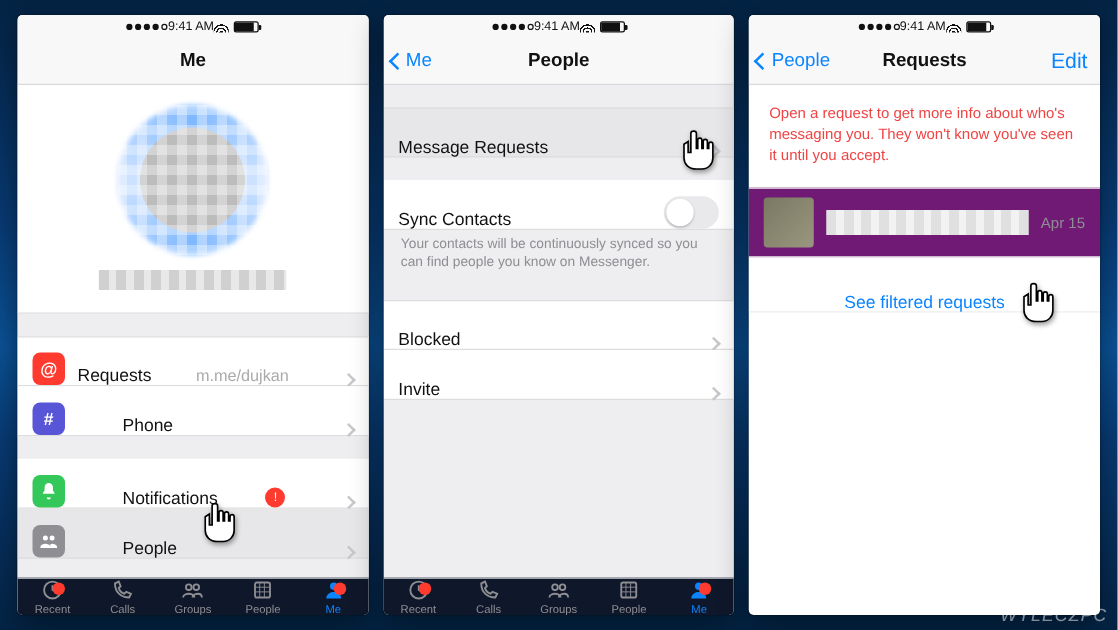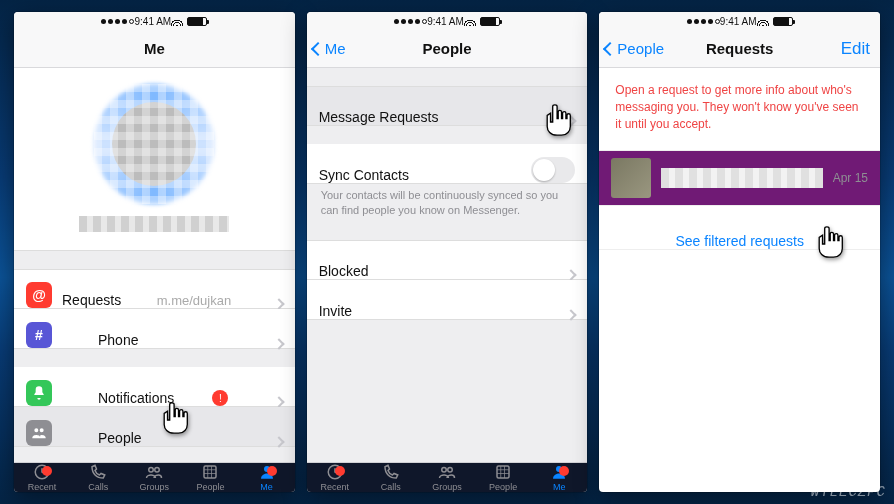--- a/index.html
+++ b/index.html
@@ -1,21 +1,21 @@
 <!DOCTYPE html>
 <html><head>
 <meta charset="utf-8">
 <style>
   * { box-sizing: border-box; margin: 0; padding: 0; font-family: -apple-system, "Helvetica Neue", Arial, sans-serif; }
   body {
     width: 894px; height: 504px; overflow: hidden;
     background: linear-gradient(180deg,#042445 0%,#083b75 35%,#0b5398 55%,#083b75 70%,#042445 100%);
     position: relative;
   }
-  .wm { position:absolute; right:8px; bottom:4px; color:rgba(255,255,255,.5); font-size:14px; letter-spacing:1px; font-style:italic;font-family:Liberation Mono, monospace; }
+  .wm { position:absolute; right:8px; bottom:4px; color:rgba(255,255,255,.5); font-size:14px; letter-spacing:1px; font-style:italic; }
   .phones { display:flex; gap:12px; padding:12px 14px; }
   .phone {
     width:282px; height:480px; background:#f4f4f6; border-radius:4px;
     box-shadow:0 6px 24px rgba(0,0,0,.45), 0 0 0 1px rgba(0,0,0,.15);
     display:flex; flex-direction:column; overflow:hidden; position:relative;
   }
   
   .status { height:18px; background:#f8f8f8; display:flex; align-items:center; justify-content:center; padding:0 6px; font-size:10px; color:#111; }
   .dots { display:flex; gap:2px; }
   .dot { width:5px; height:5px; border-radius:50%; background:#111; }

